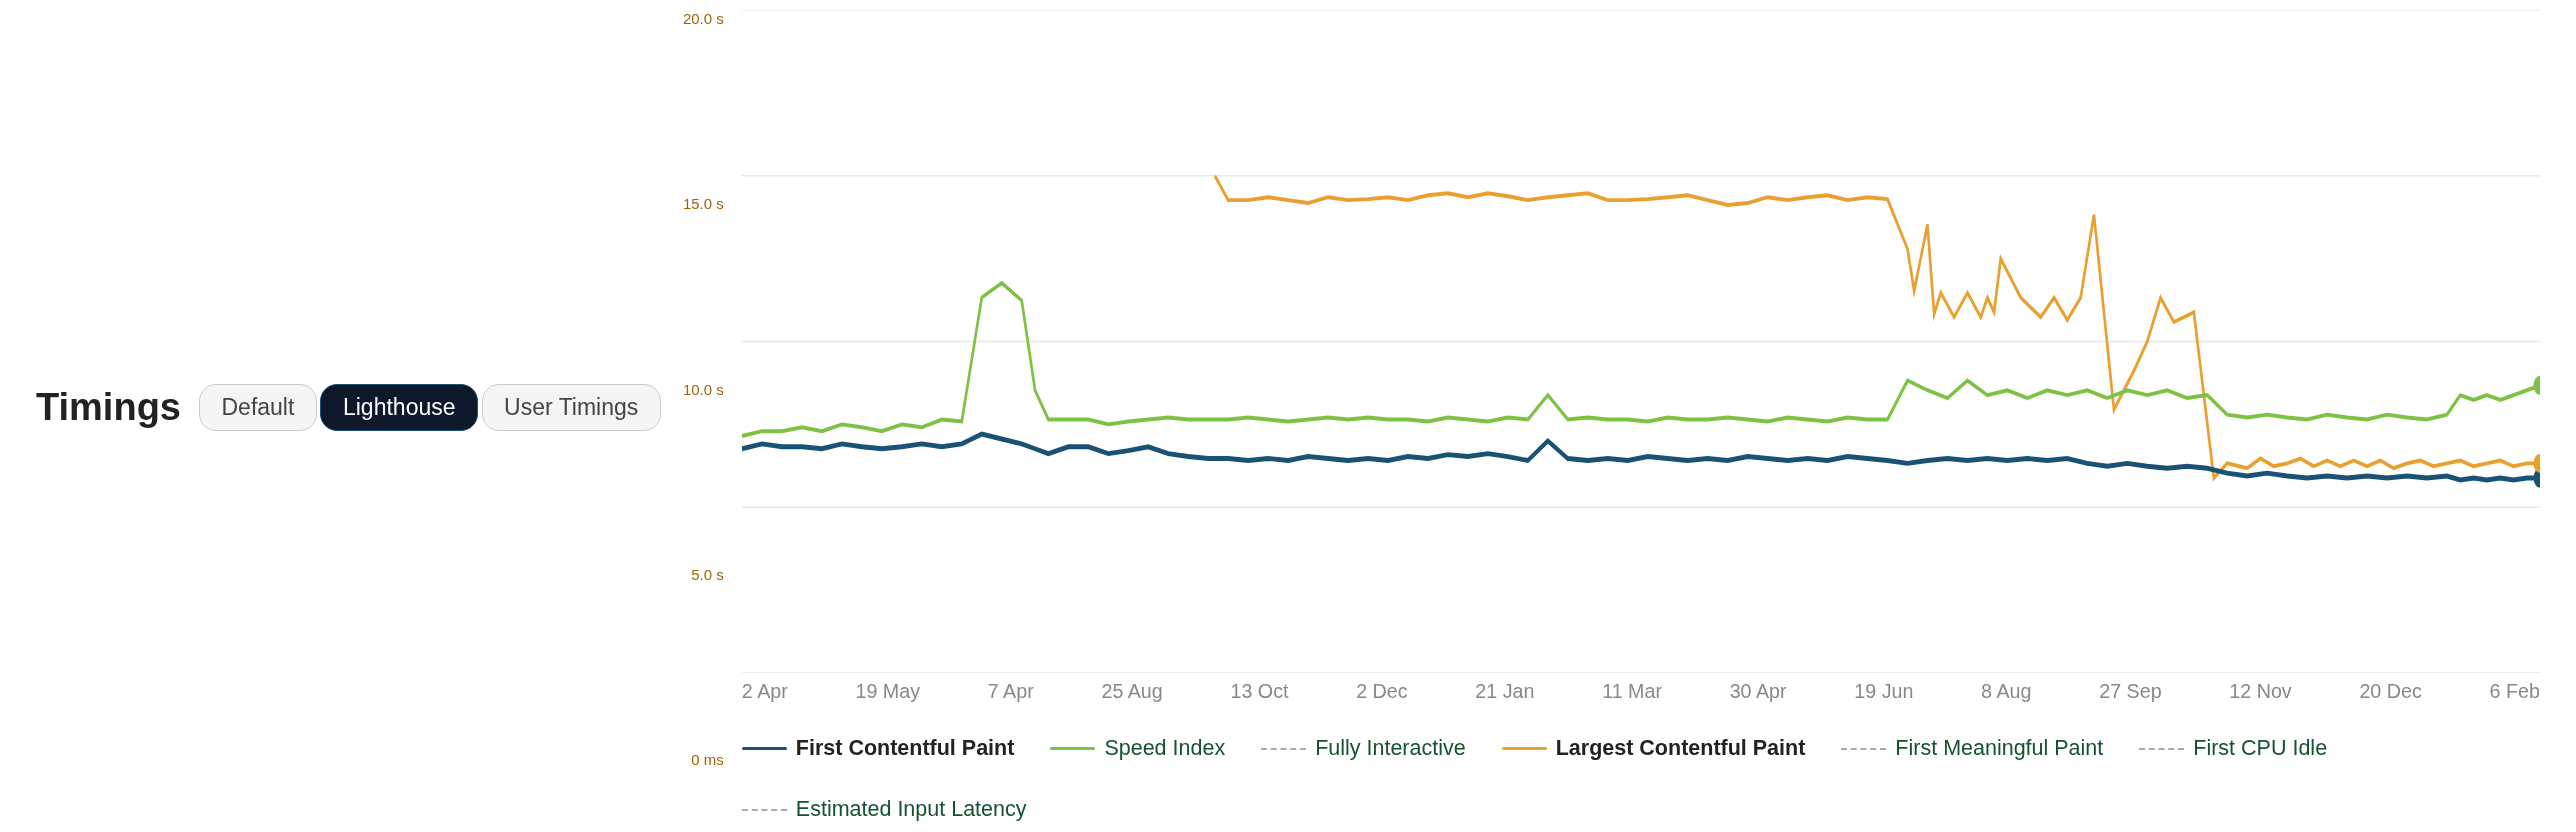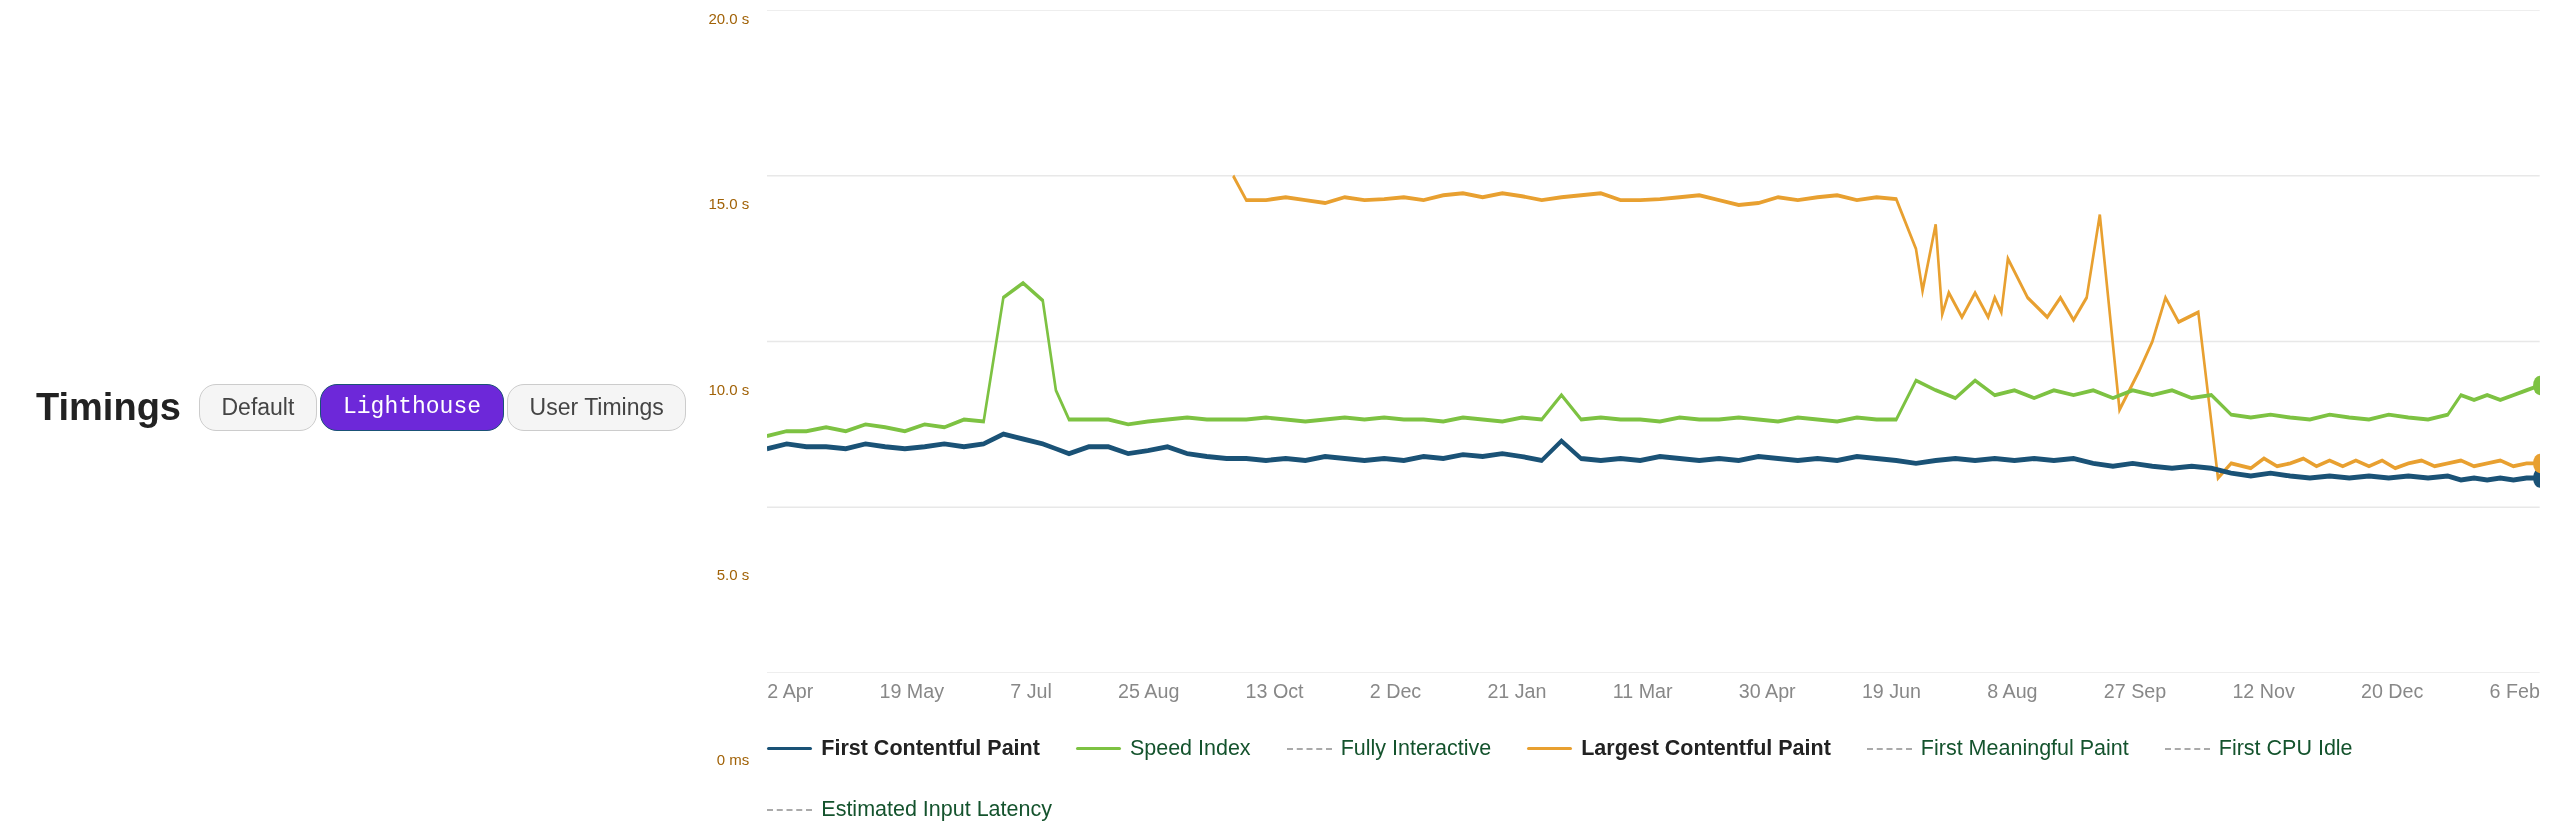--- a/index.html
+++ b/index.html
@@ -36,24 +36,23 @@
     .tab {
       padding: 9px 21.5px;
       font-size: 23px;
       border-radius: 17px;
       cursor: pointer;
       border: 0.9px solid #ccc;
       background: #f5f5f5;
       color: #444;
     }
     .tab.active {
-      background: #6d28d9;
+      background: #0f172a;
       color: #fff;
       border-color: #1a5276;
-      font-family: Liberation Mono, monospace;
     }
     .chart-area {
       flex: 1;
       position: relative;
       display: flex;
       flex-direction: column;
     }
     .y-axis-labels {
       position: absolute;
       left: 0;
@@ -438,21 +437,21 @@
             "></polyline>
 
           <circle cx="2700" cy="480" r="10" fill="#1a5276"></circle>
           <circle cx="2700" cy="385" r="10" fill="#7dc242"></circle>
           <circle cx="2700" cy="465" r="10" fill="#e8a030"></circle>
         </svg>
       </div>
       <div class="x-axis">
         <span class="x-label">2 Apr</span>
         <span class="x-label">19 May</span>
-        <span class="x-label">7 Jul</span>
+        <span class="x-label">7 Apr</span>
         <span class="x-label">25 Aug</span>
         <span class="x-label">13 Oct</span>
         <span class="x-label">2 Dec</span>
         <span class="x-label">21 Jan</span>
         <span class="x-label">11 Mar</span>
         <span class="x-label">30 Apr</span>
         <span class="x-label">19 Jun</span>
         <span class="x-label">8 Aug</span>
         <span class="x-label">27 Sep</span>
         <span class="x-label">12 Nov</span>

